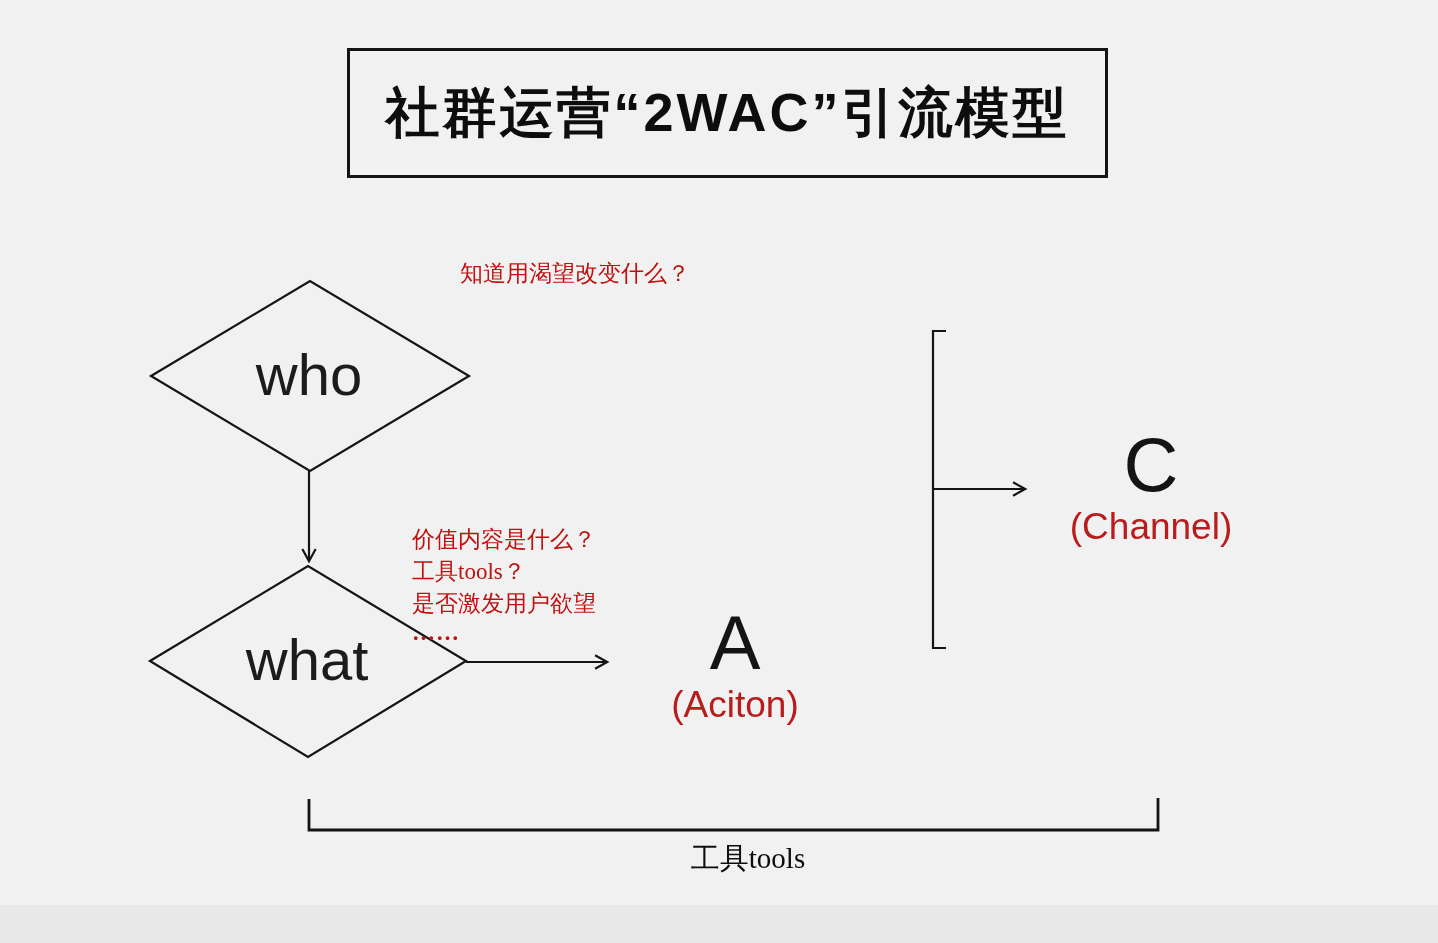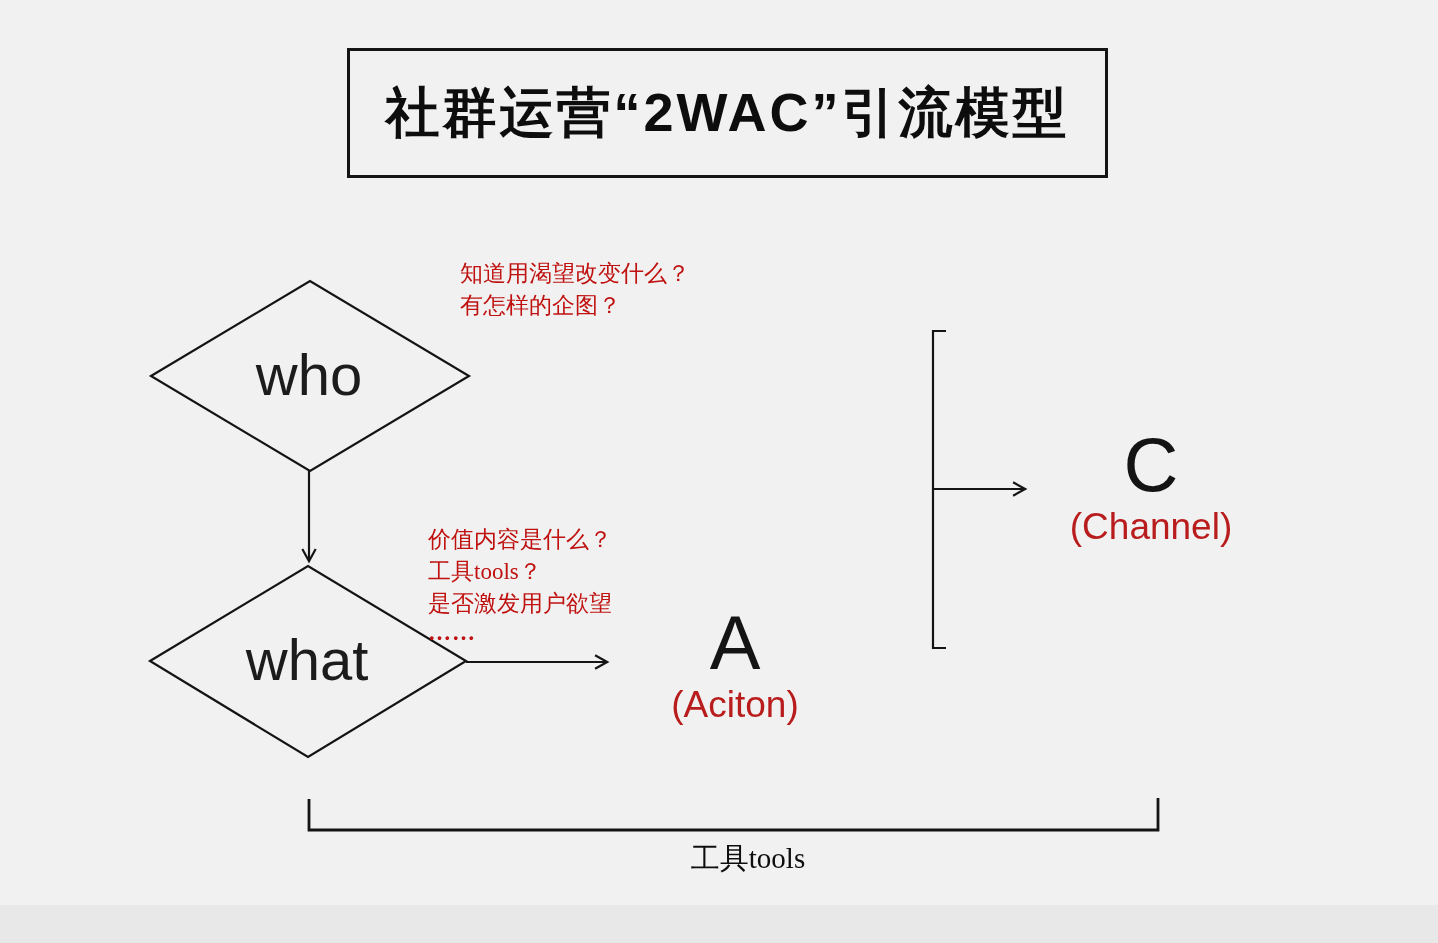--- a/index.html
+++ b/index.html
@@ -48,21 +48,21 @@
   .what-label { left: 307px; top: 659px; }
   .notes {
     color: #bf1210;
     font-family: "Liberation Serif", "DejaVu Serif", serif;
     font-size: 23px;
     line-height: 32px;
     white-space: nowrap;
     margin-top: 8px;
   }
   .notes-who  { left: 460px; top: 250px; }
-  .notes-what { left: 428px; top: 516px; }
+  .notes-what { left: 412px; top: 516px; }
   .notes .dots {
     font-weight: 700;
     letter-spacing: 1px;
     line-height: 26px;
   }
   .result {
     transform: translateX(-50%);
     text-align: center;
     white-space: nowrap;
   }
@@ -116,21 +116,20 @@
 
   <div class="title-box">
     <span class="title-text">社群运营“2WAC”引流模型</span>
   </div>
 
   <div class="node-label who-label">who</div>
   <div class="node-label what-label">what</div>
 
   <div class="notes notes-who">
     <div>知道用渴望改变什么？</div>
-    <div>有怎样的企图？</div>
   </div>
 
   <div class="notes notes-what">
     <div>价值内容是什么？</div>
     <div>工具tools？</div>
     <div>是否激发用户欲望</div>
     <div class="dots">……</div>
   </div>
 
   <div class="result result-a">

